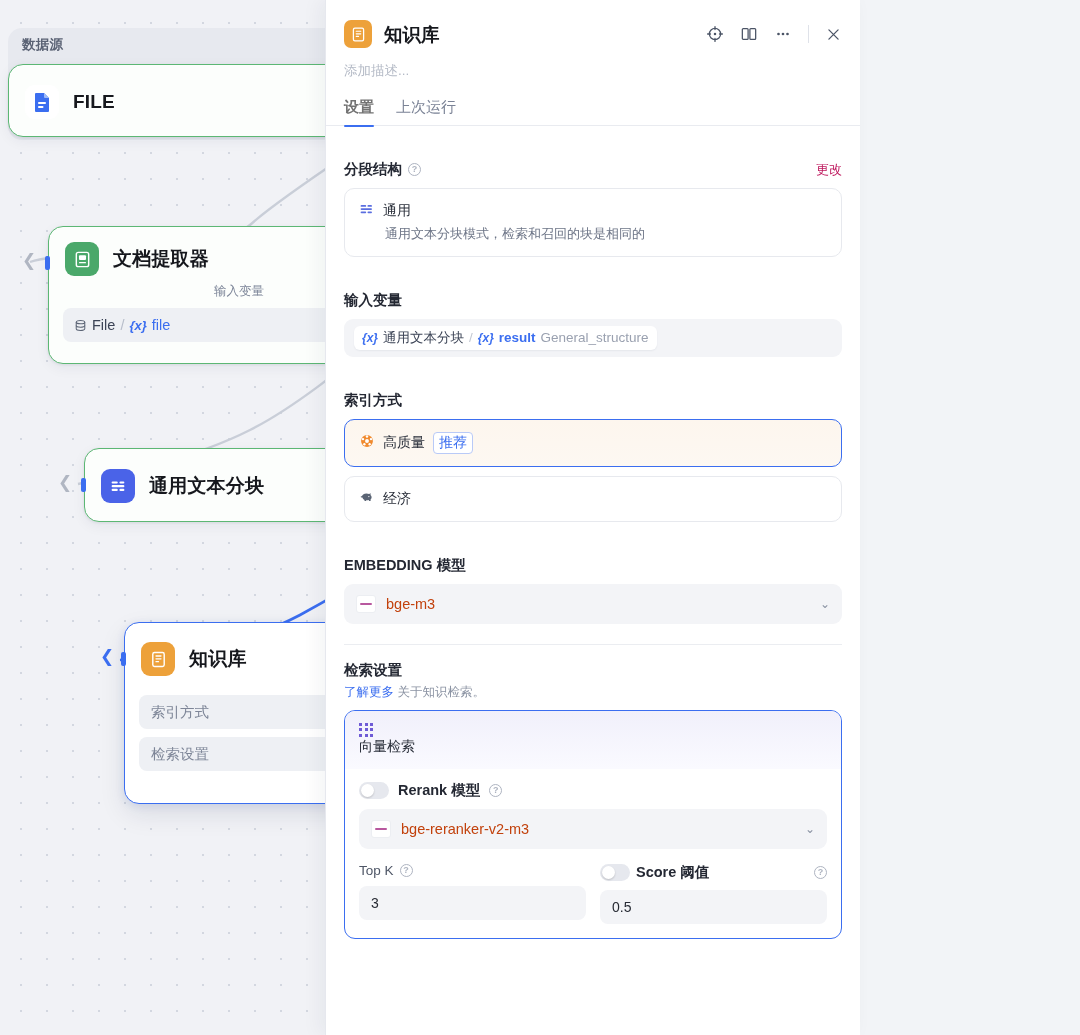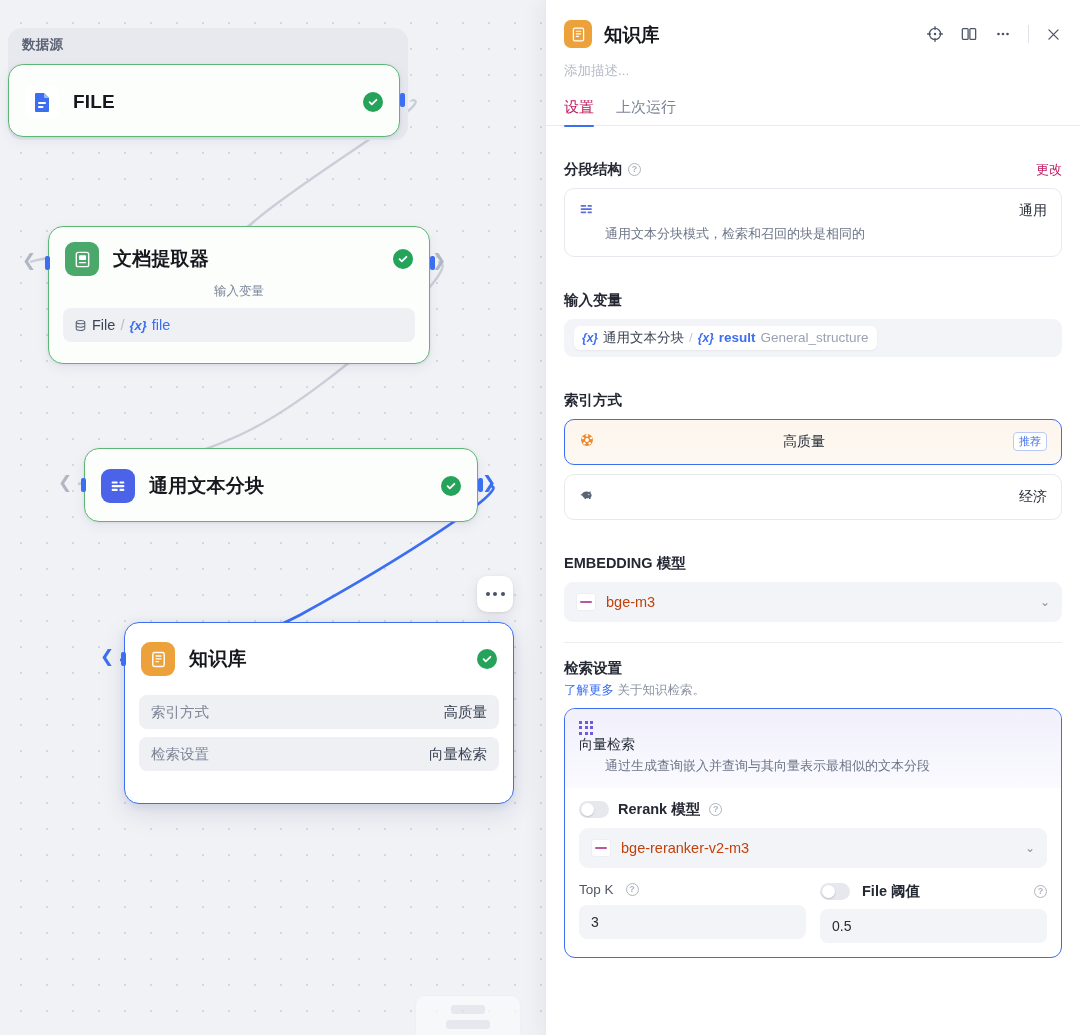--- a/index.html
+++ b/index.html
@@ -2,21 +2,21 @@
 <html><head>
 <meta charset="utf-8">
 <style>
   * { box-sizing: border-box; margin: 0; padding: 0; }
   html, body {
     width: 1080px; height: 1035px;
     font-family: "Liberation Sans", "DejaVu Sans", sans-serif;
     overflow: hidden;
     background: #f2f4f7;
   }
-  #app { position: relative; width: 1080px; height: 1035px; }
+  #app { position: relative; width: 860px; height: 1035px; }
 
   
   #canvas {
     position: absolute; left: 0; top: 0; width: 545px; height: 1035px;
     background-color: #f1f2f6;
     background-image: radial-gradient(circle, #d3d7e0 1.1px, transparent 1.2px);
     background-size: 26px 26px;
     background-position: 8px 10px;
     overflow: hidden;
   }
@@ -109,46 +109,46 @@
   .p-ico { width: 28px; height: 28px; border-radius: 7px; background: #eda13a;
            display: flex; align-items: center; justify-content: center; }
   .p-title { font-size: 18.5px; font-weight: 700; color: #16181d; }
   .p-actions { margin-left: auto; display: flex; align-items: center; gap: 16px; color: #4b5466; }
   .p-actions .btn { display: flex; align-items: center; justify-content: center; cursor: pointer; }
   .vdiv { width: 1px; height: 18px; background: #dfe2e9; }
   .p-desc { padding: 14px 18px 0 18px; font-size: 13.5px; color: #b4bac6; }
 
   .tabs { display: flex; gap: 22px; padding: 18px 18px 0 18px; }
   .tab { font-size: 15px; color: #7b8396; padding-bottom: 9px; position: relative; cursor: pointer; }
-  .tab.active { color: #be185d; font-weight: 400; }
+  .tab.active { color: #737373; font-weight: 700; }
   .tab.active::after {
     content: ""; position: absolute; left: 0; right: 0; bottom: -1px; height: 2.5px;
     background: #3b6ef0; border-radius: 2px;
   }
   .tabs-rule { height: 1px; background: #e9ebf0; margin-top: -1px; }
 
   .p-body { padding: 0 18px; }
   .sec { margin-top: 34px; }
   .sec-hd { display: flex; align-items: center; gap: 6px; }
   .sec-title { font-size: 14.5px; font-weight: 700; color: #242833; }
   .sec-link { margin-left: auto; font-size: 13px; color: #be185d; cursor: pointer; }
   .q { width: 13px; height: 13px; border-radius: 50%; border: 1.2px solid #aeb4c1;
        color: #aeb4c1; font-size: 9px; line-height: 11px; text-align: center; font-weight: 700; }
 
   .card {
     margin-top: 9px; border: 1px solid #e7e9ee; border-radius: 10px; padding: 12px 14px;
     background: #fff;
   }
-  .card .c-row { display: flex; align-items: center; gap: 8px; justify-content: space-between; }
+  .card .c-row { display: flex; align-items: center; gap: 8px; }
   .c-name { font-size: 14px; color: #2a2f3a; }
   .c-desc { font-size: 13px; color: #6d7policy; }
   .c-desc { font-size: 13px; color: #6d7587; margin-top: 3px; padding-left: 26px; line-height: 1.5; }
 
   .card.selected { border: 1.6px solid #3b6ef0; background: linear-gradient(180deg,#fdf6ee 0%, #fdf8f2 100%); }
-  .badge { font-size: 11px; color: #3b6ef0; border: 1px solid #b9caf7;
+  .badge { font-size: 14px; color: #3b6ef0; border: 1px solid #b9caf7;
            border-radius: 4px; padding: 1px 5px; background: #fff; font-family: Liberation Mono, monospace; }
 
   .input-pill {
     margin-top: 9px; height: 38px; background: #f3f4f7; border-radius: 9px;
     display: flex; align-items: center; padding: 0 10px;
   }
   .tag-chip {
     display: flex; align-items: center; gap: 5px; background: #fff; border-radius: 6px;
     padding: 3px 8px; font-size: 13.5px; color: #3c4456;
     box-shadow: 0 1px 2px rgba(20,30,60,.06);
@@ -179,21 +179,21 @@
   .dotgrid { display: grid; grid-template-columns: repeat(3, 3px); gap: 2.5px; width: 14px; }
   .dotgrid i { width: 3px; height: 3px; background: #6f5bd6; display: block; }
   .retr-body { padding: 12px 14px 14px 14px; }
   .tog-row { display: flex; align-items: center; gap: 9px; }
   .toggle { width: 30px; height: 17px; border-radius: 9px; background: #e6e8ee; position: relative; cursor: pointer; }
   .toggle::after { content:""; position: absolute; left: 2px; top: 2px; width: 13px; height: 13px;
                    border-radius: 50%; background: #fff; box-shadow: 0 1px 2px rgba(0,0,0,.18); }
   .tog-label { font-size: 14.5px; font-weight: 700; color: #242833; }
   .two-col { display: flex; gap: 14px; margin-top: 14px; }
   .col { flex: 1; }
-  .col-hd { display: flex; align-items: center; gap: 12px; font-size: 13.5px; color: #4e5666; }
+  .col-hd { display: flex; align-items: center; gap: 6px; font-size: 13.5px; color: #4e5666; }
   .num-field { margin-top: 8px; height: 34px; background: #f3f4f7; border-radius: 8px;
                display: flex; align-items: center; padding: 0 12px; font-size: 14px; color: #272b34; }
   .col-hd .q.right { margin-left: auto; }
 </style>
 </head>
 <body>
 
 <div id="app">
 
   <div id="canvas">
@@ -487,21 +487,20 @@
                   <i></i>
                   <i></i>
                   <i></i>
                   <i></i>
                   <i></i>
                   <i></i>
                   <i></i>
               </span>
               <span class="retr-name">向量检索</span>
             </div>
-            <div class="retr-desc">通过生成查询嵌入并查询与其向量表示最相似的文本分段</div>
           </div>
 
           <div class="retr-body">
             <div class="tog-row">
               <span class="toggle"></span>
               <span class="tog-label">Rerank 模型</span>
               <span class="q">?</span>
             </div>
 
             <div class="select-pill">
@@ -516,21 +515,21 @@
               <div class="col">
                 <div class="col-hd">
                   <span>Top K</span>
                   <span class="q">?</span>
                 </div>
                 <div class="num-field">3</div>
               </div>
               <div class="col">
                 <div class="col-hd">
                   <span class="toggle"></span>
-                  <span class="tog-label">File 阈值</span>
+                  <span class="tog-label">Score 阈值</span>
                   <span class="q right">?</span>
                 </div>
                 <div class="num-field">0.5</div>
               </div>
             </div>
           </div>
         </div>
       </div>
 
     </div>

